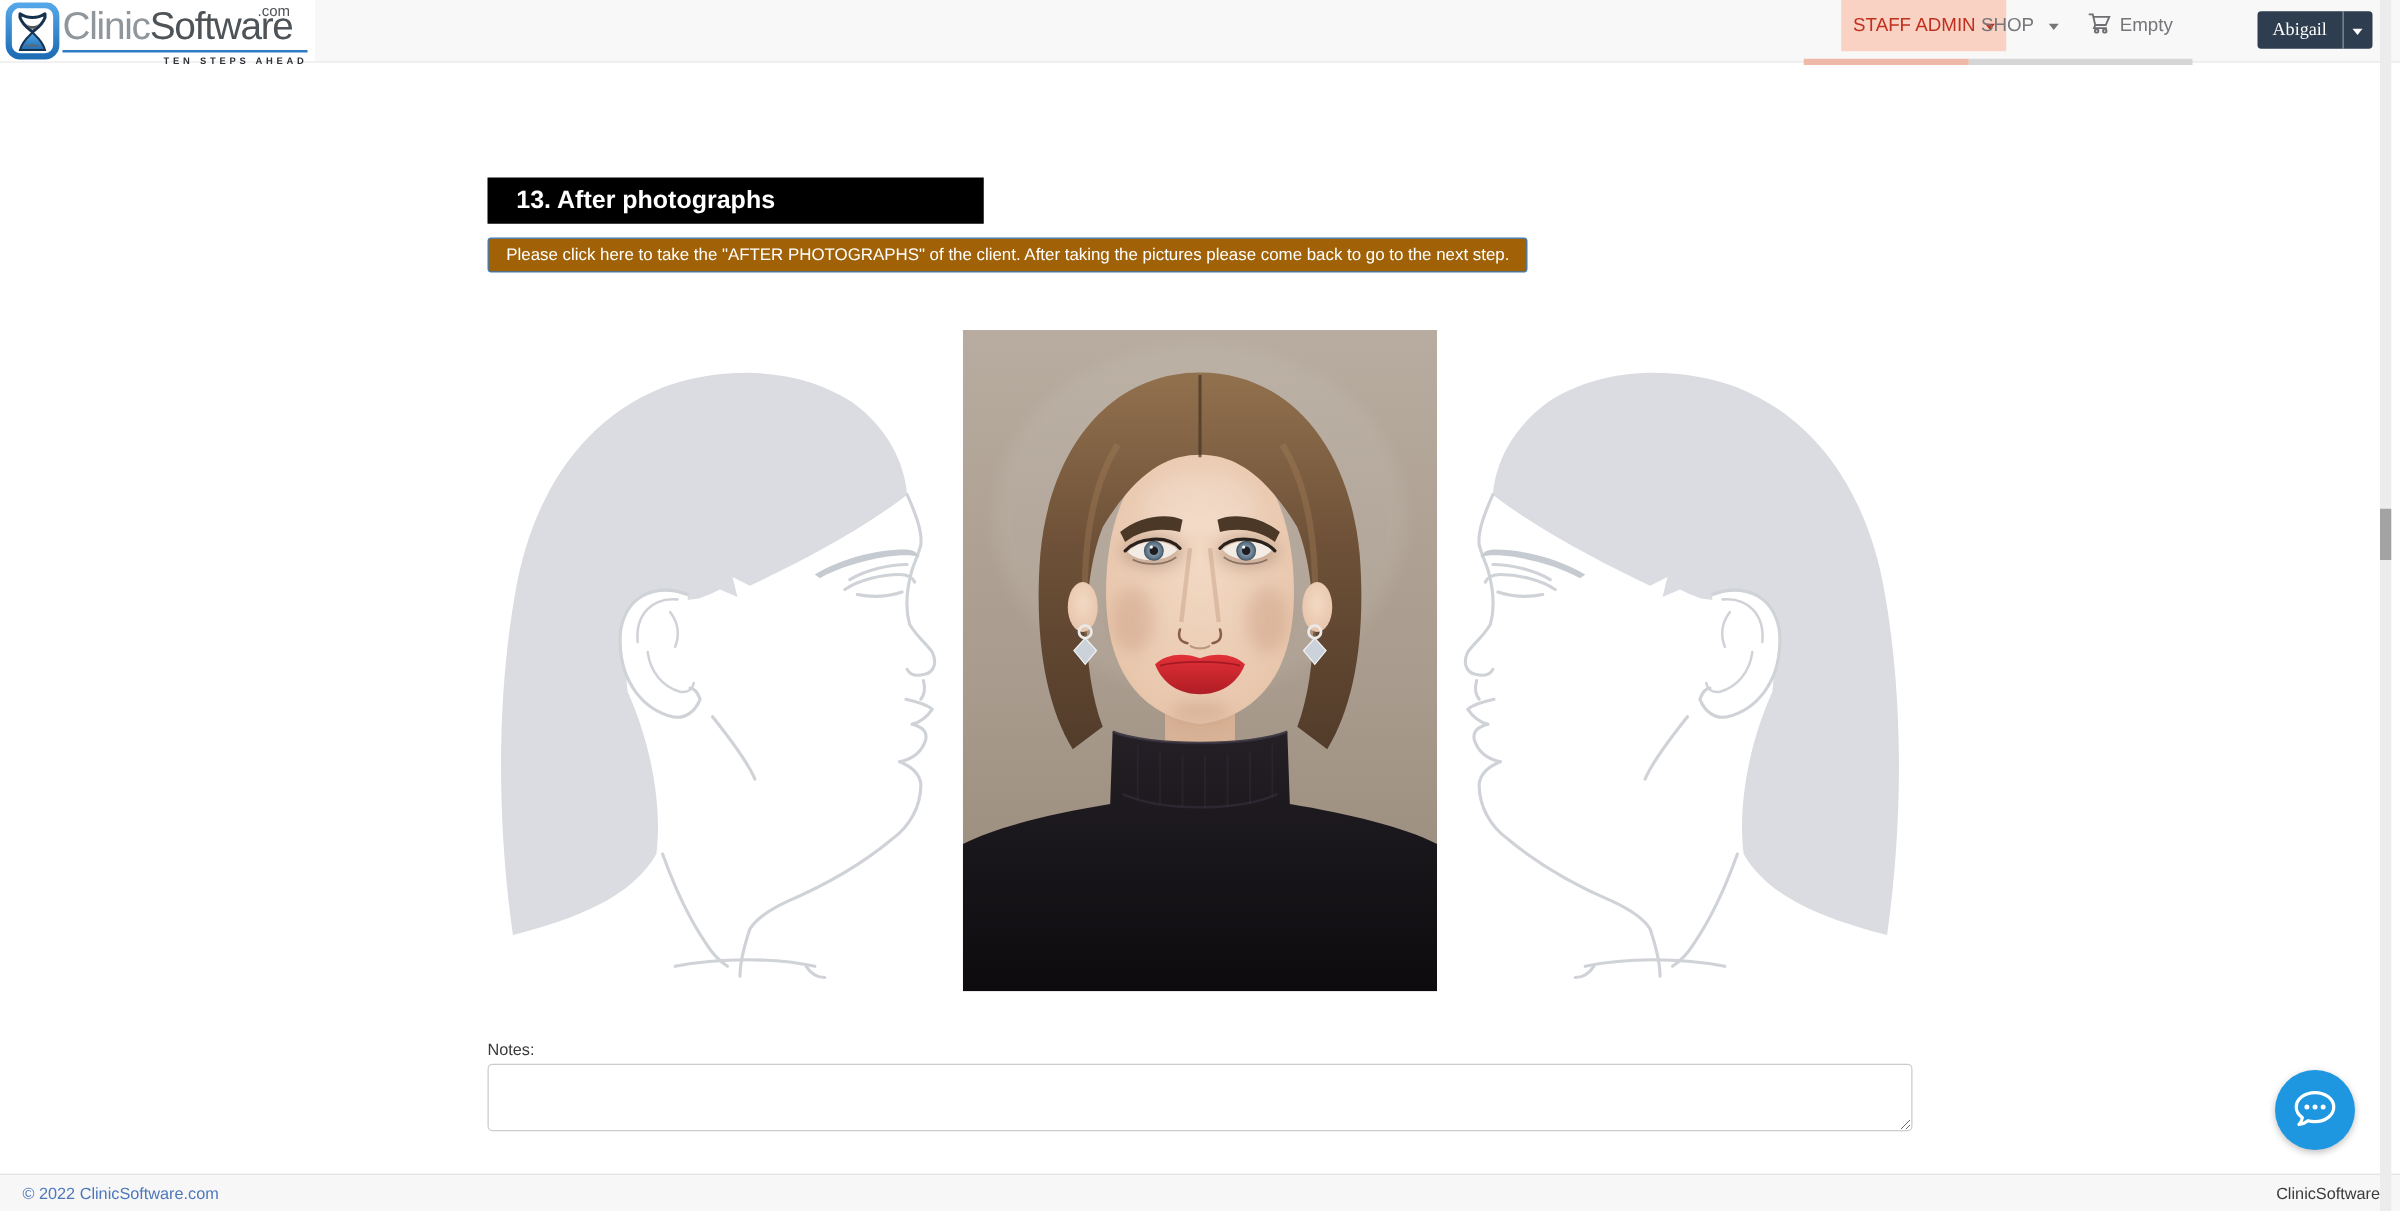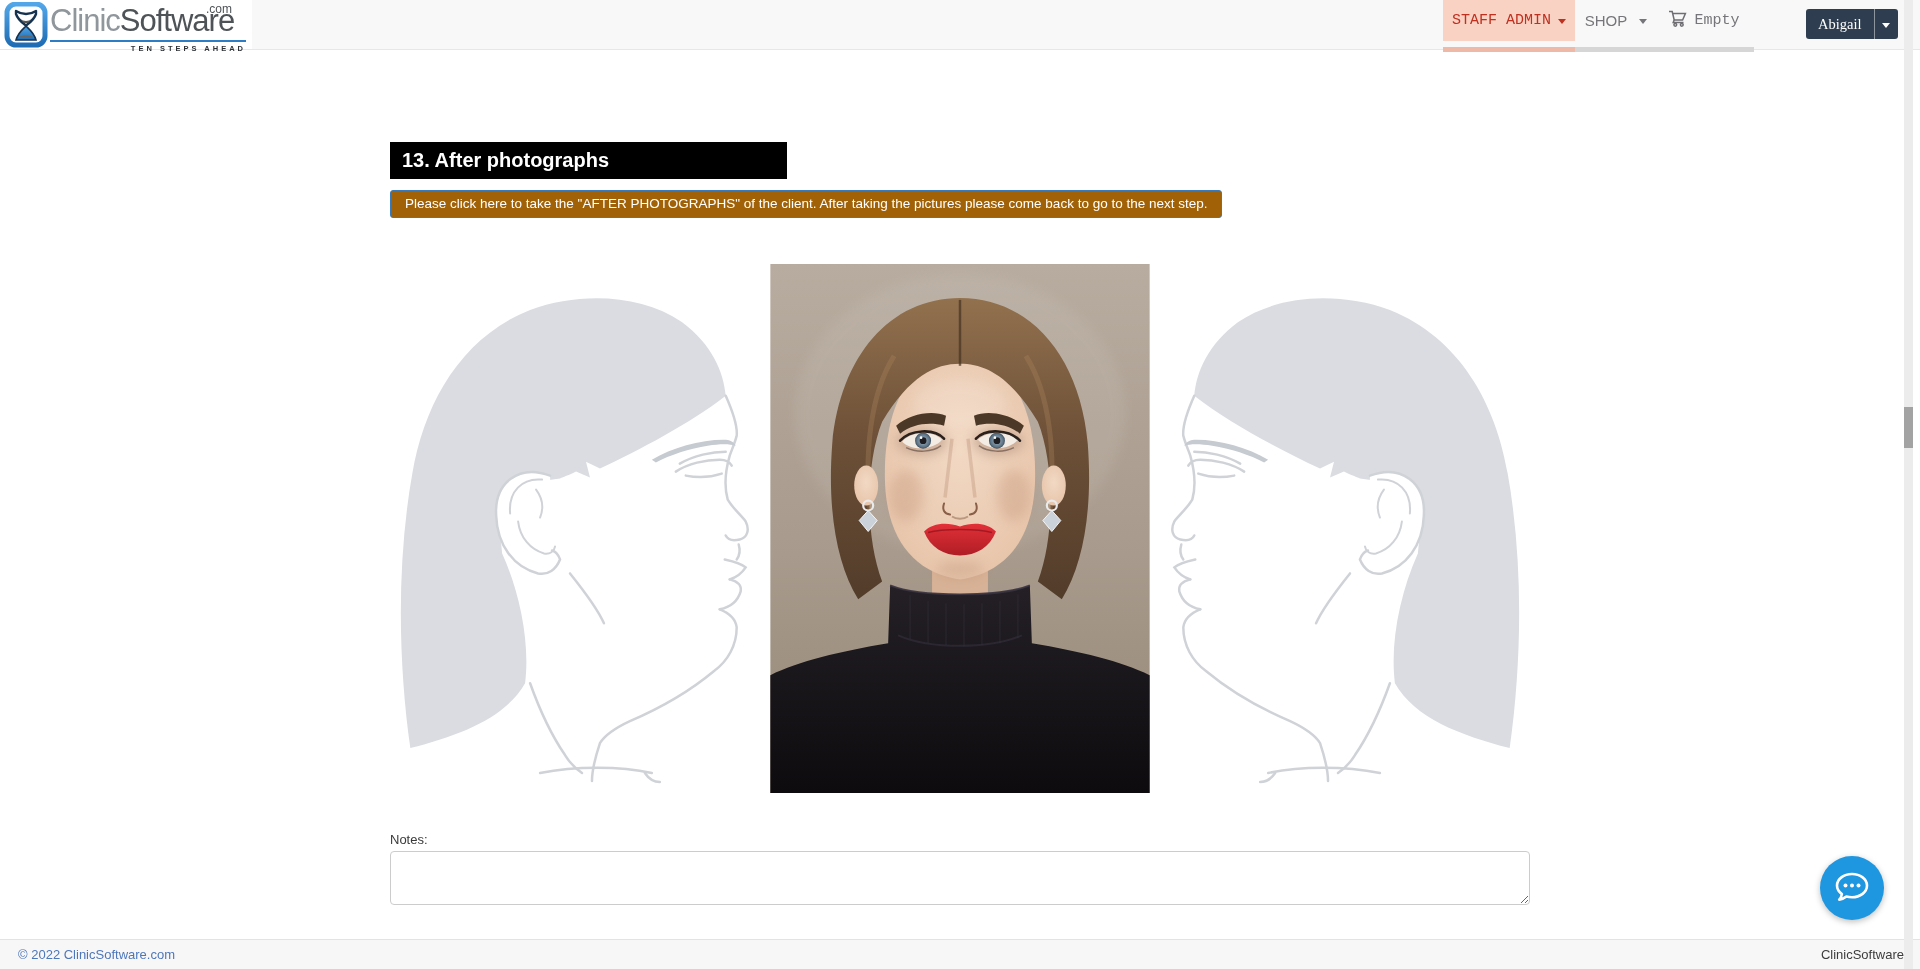--- a/index.html
+++ b/index.html
@@ -15,41 +15,41 @@
   .logo-text { font-size:31px; letter-spacing:-1px; white-space:nowrap; line-height:30px; }
   .logo-clinic { color:#8f969c; }
   .logo-software { color:#4e5357; }
   .logo-tld { position:absolute; right:16px; top:-4px; font-size:12px; color:#4e5357; letter-spacing:0; }
   .logo-rule { position:absolute; left:0; right:2px; top:34px; height:2px; background:#2e7cc3; }
   .logo-tagline { position:absolute; right:2px; top:38px; font-size:7.5px; font-weight:bold;
                   letter-spacing:3px; color:#2e3236; }
 
   .nav-tab { position:absolute; top:0; height:41px; display:flex; align-items:center;
              justify-content:center; gap:7px; cursor:pointer; font-size:15px; color:#76767a; }
-  .tab-staff { left:1443px; width:132px; background:#f9d2c4; color:#bf301f;font-family:Liberation Mono, monospace; }
+  .tab-staff { left:1473px; width:132px; background:#f9d2c4; color:#bf301f; }
   .tab-shop  { left:1583px; width:66px;gap:12px; }
-  .tab-cart  { left:1659px; width:90px;font-family:Liberation Mono, monospace; }
+  .tab-cart  { left:1659px; width:90px; }
   .caret { width:0; height:0; border-left:4.5px solid transparent; border-right:4.5px solid transparent;
            border-top:5px solid #76767a; margin-top:2px; }
   .caret-red { border-top-color:#bf301f; }
   .caret-white { border-top-color:#fff; }
   .nav-underline { position:absolute; top:47px; height:5px; z-index:21; }
   .ul-salmon { left:1443px; width:132px; background:#eeb9a7; }
   .ul-gray   { left:1575px; width:179px; background:#d6d6d6; }
 
   .user-btn { position:absolute; left:1806px; top:9px; height:30px; display:flex;
               border-radius:3px; overflow:hidden; background:#2e3d4f; }
   .user-main { padding:0 12px; display:flex; align-items:center; color:#fff; font-size:14.5px;
                font-weight:500; cursor:pointer;font-family:Liberation Serif, serif; }
   .user-caret { width:24px; display:flex; align-items:center; justify-content:center;
                 border-left:1px solid rgba(255,255,255,.45); cursor:pointer; }
 
   
   .title-bar { position:absolute; left:390px; top:142px; width:397px; height:37px;
-               background:#000; color:#fff; font-size:20px; line-height:37px; padding-left:12px; }
+               background:#000; color:#fff; font-size:20px; line-height:37px; padding-left:23px; }
   .info-btn { position:absolute; left:390px; top:190px; height:28px; background:#a16207;
               border:1px solid #3a7ab8; border-radius:3px; color:#fff; font-size:13.5px;
               padding:0 14px; line-height:26px; cursor:pointer; white-space:nowrap; }
   .photo-row { position:absolute; left:390px; top:264px; width:1140px; height:529px; display:flex; }
   .panel { width:380px; height:529px; background:#fff; }
   .panel svg { display:block; width:380px; height:529px; }
   .mirrored svg { transform:scaleX(-1); }
 
   .notes-label { position:absolute; left:390px; top:832px; font-size:13px; color:#3a3a3a; }
   .notes-area { position:absolute; left:390px; top:851px; width:1140px; height:54px;

